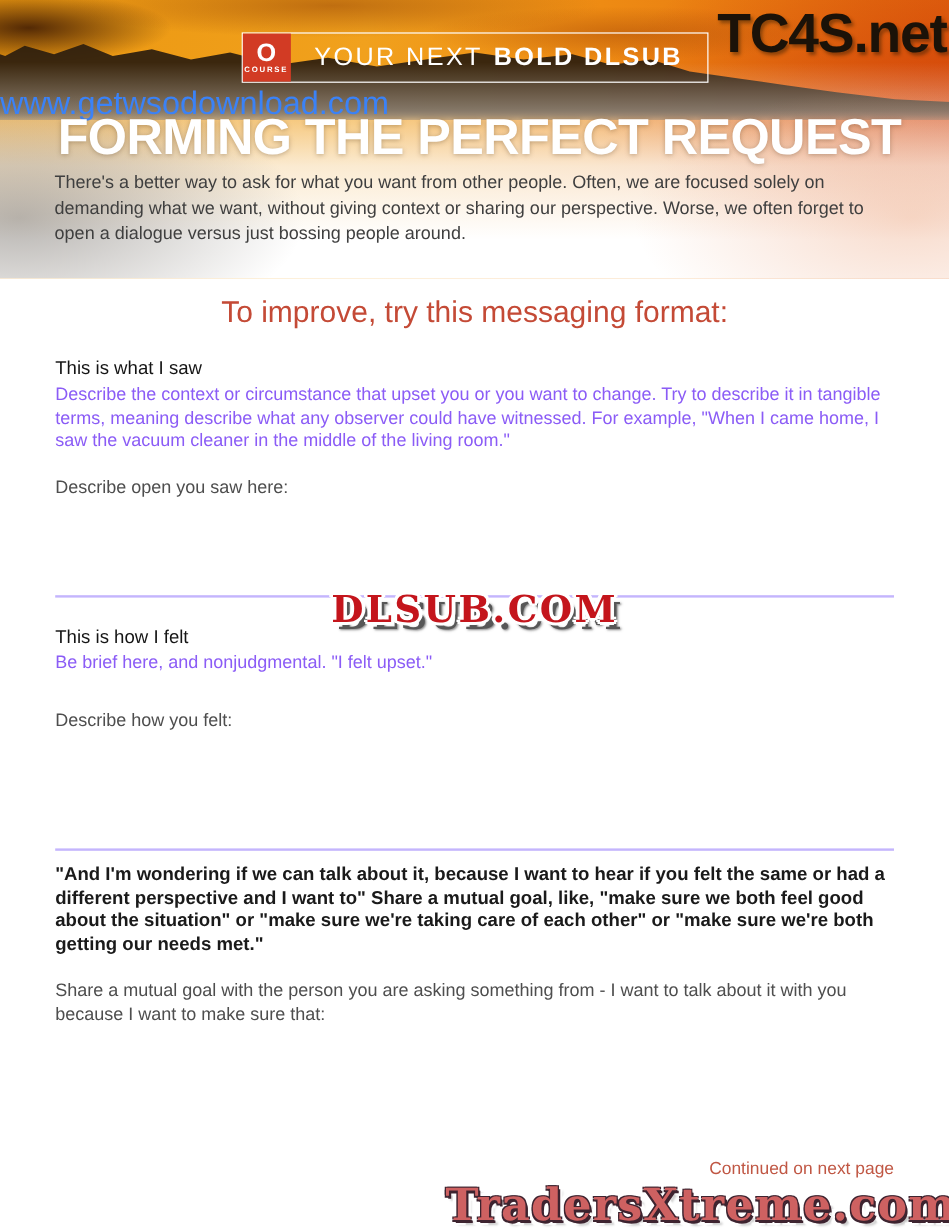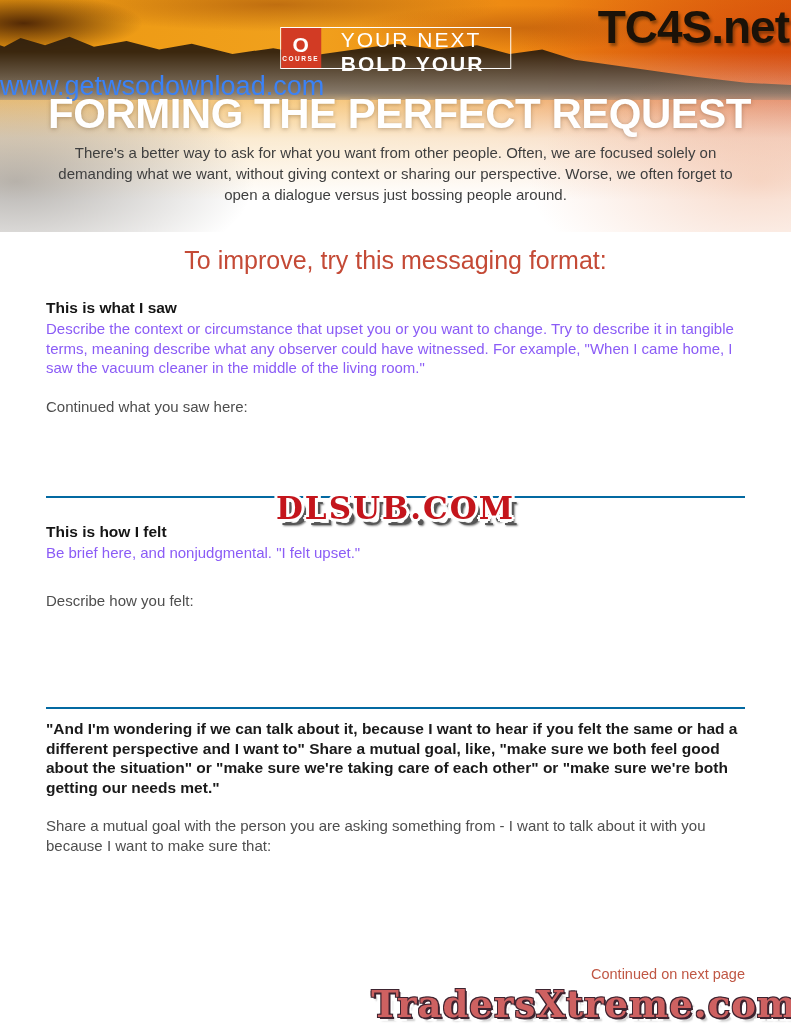--- a/index.html
+++ b/index.html
@@ -30,44 +30,44 @@
       linear-gradient(to bottom, rgba(255,255,255,0) 0%, rgba(253,251,249,.82) 48%, #ffffff 82%);
   }
   .tc4s{position:absolute;top:0px;right:2px;font-size:46px;font-weight:800;letter-spacing:-1px;
     color:#1b1208;text-shadow:2px 3px 3px rgba(40,25,5,.45);}
   .logo-box{position:absolute;top:27px;left:50%;transform:translateX(-50%);
     display:flex;align-items:stretch;border:1px solid #ffffff;height:40px;}
   .logo-mark{width:40px;background:#d23b24;display:flex;flex-direction:column;
     align-items:center;justify-content:center;color:#fff;}
   .logo-o{font-size:21px;font-weight:800;line-height:20px;}
   .logo-course{font-size:6.5px;letter-spacing:1.5px;font-weight:700;}
-  .tagline{display:flex;padding:0 20px;color:#fff;font-size:21px;
-    letter-spacing:2px;white-space:nowrap;flex-direction:column;}
+  .tagline{display:flex;align-items:center;padding:0 20px;color:#fff;font-size:21px;
+    letter-spacing:2px;white-space:nowrap;}
   .tagline-regular{font-weight:400;margin-right:9px;}
   .tagline-bold{font-weight:800;}
   .getwso{position:absolute;top:58px;left:0;width:100%;text-align:left;
     color:#3b82f6;font-size:27px;font-weight:400;margin-top:13px;}
   .title{position:absolute;top:86px;left:0;width:100%;margin:4px;text-align:center;
     color:#ffffff;font-size:42px;font-weight:800;letter-spacing:-0.5px;
     text-shadow:0 1px 4px rgba(80,55,30,.35);}
   .intro{position:absolute;top:142px;left:50%;transform:translateX(-50%);width:700px;margin:0;
-    text-align:center;color:#3f3f3f;font-size:15px;line-height:21px;}
+    color:#3f3f3f;font-size:15px;line-height:21px;}
   
   .format-heading{margin:14px 0 0;text-align:center;color:#c44a36;font-size:25px;
     font-weight:400;line-height:29px;}
   .content{padding:0 46px;}
-  .content h3{margin:23px 0 2px;font-size:15.5px;font-weight:700;color:#151515;line-height:19px;}
+  .content h3{margin:23px 0 2px;font-size:15.5px;font-weight:400;color:#151515;line-height:19px;}
   .content h3.h3-2{margin-top:24px;}
   .body-text{margin:0;font-size:15px;line-height:19.5px;color:#8b5cf6;}
   .prompt{margin:19px 0 0;font-size:15px;line-height:19.5px;color:#4e4e4e;}
   .prompt-2{margin-top:28px;}
   .answer-space{width:100%;}
   .answer-1{height:80px;}
   .answer-2{height:97px;}
-  .divider{border-top:2px solid #0369a1;position:relative;}
+  .divider{border-top:2px solid #c4b5fd;position:relative;}
   .dlsub{position:absolute;left:50%;top:-8px;transform:translateX(-50%);
     font-family:"DejaVu Serif", serif;font-weight:700;font-size:31px;letter-spacing:2px;
     color:#c4151c;white-space:nowrap;
     text-shadow:
       -2px -2px 0 #fff, 2px -2px 0 #fff, -2px 2px 0 #fff, 2px 2px 0 #fff,
       -3px 0 0 #fff, 3px 0 0 #fff, 0 3px 0 #fff, 0 -3px 0 #fff,
       5px 6px 0 #575757, 6px 7px 2px rgba(70,70,70,.7);}
   .bold-para{margin:10px 0 0;font-size:15.5px;line-height:19.5px;font-weight:700;color:#1a1a1a;}
   
   .continued{position:absolute;right:46px;bottom:42px;color:#c05744;font-size:14.5px;}
@@ -90,36 +90,36 @@
     <div class="mountains"></div>
     <div class="haze"></div>
     <div class="tc4s">TC4S.net</div>
     <div class="logo-box">
       <div class="logo-mark">
         <span class="logo-o">O</span>
         <span class="logo-course">COURSE</span>
       </div>
       <div class="tagline">
         <span class="tagline-regular">YOUR NEXT</span>
-        <span class="tagline-bold">BOLD YOUR</span>
+        <span class="tagline-bold">BOLD DLSUB</span>
       </div>
     </div>
     <div class="getwso">www.getwsodownload.com</div>
     <h1 class="title">FORMING THE PERFECT REQUEST</h1>
     <p class="intro">There's a better way to ask for what you want from other people. Often, we are focused solely on demanding what we want, without giving context or sharing our perspective. Worse, we often forget to open a dialogue versus just bossing people around.</p>
   </div>
 
   <h2 class="format-heading">To improve, try this messaging format:</h2>
 
   <div class="content">
 
     <section>
       <h3>This is what I saw</h3>
       <p class="body-text">Describe the context or circumstance that upset you or you want to change. Try to describe it in tangible terms, meaning describe what any observer could have witnessed. For example, "When I came home, I saw the vacuum cleaner in the middle of the living room."</p>
-      <p class="prompt">Continued what you saw here:</p>
+      <p class="prompt">Describe open you saw here:</p>
       <div class="answer-space answer-1"></div>
       <div class="divider">
         <div class="dlsub">DLSUB.COM</div>
       </div>
     </section>
 
     <section>
       <h3 class="h3-2">This is how I felt</h3>
       <p class="body-text">Be brief here, and nonjudgmental. "I felt upset."</p>
       <p class="prompt prompt-2">Describe how you felt:</p>

